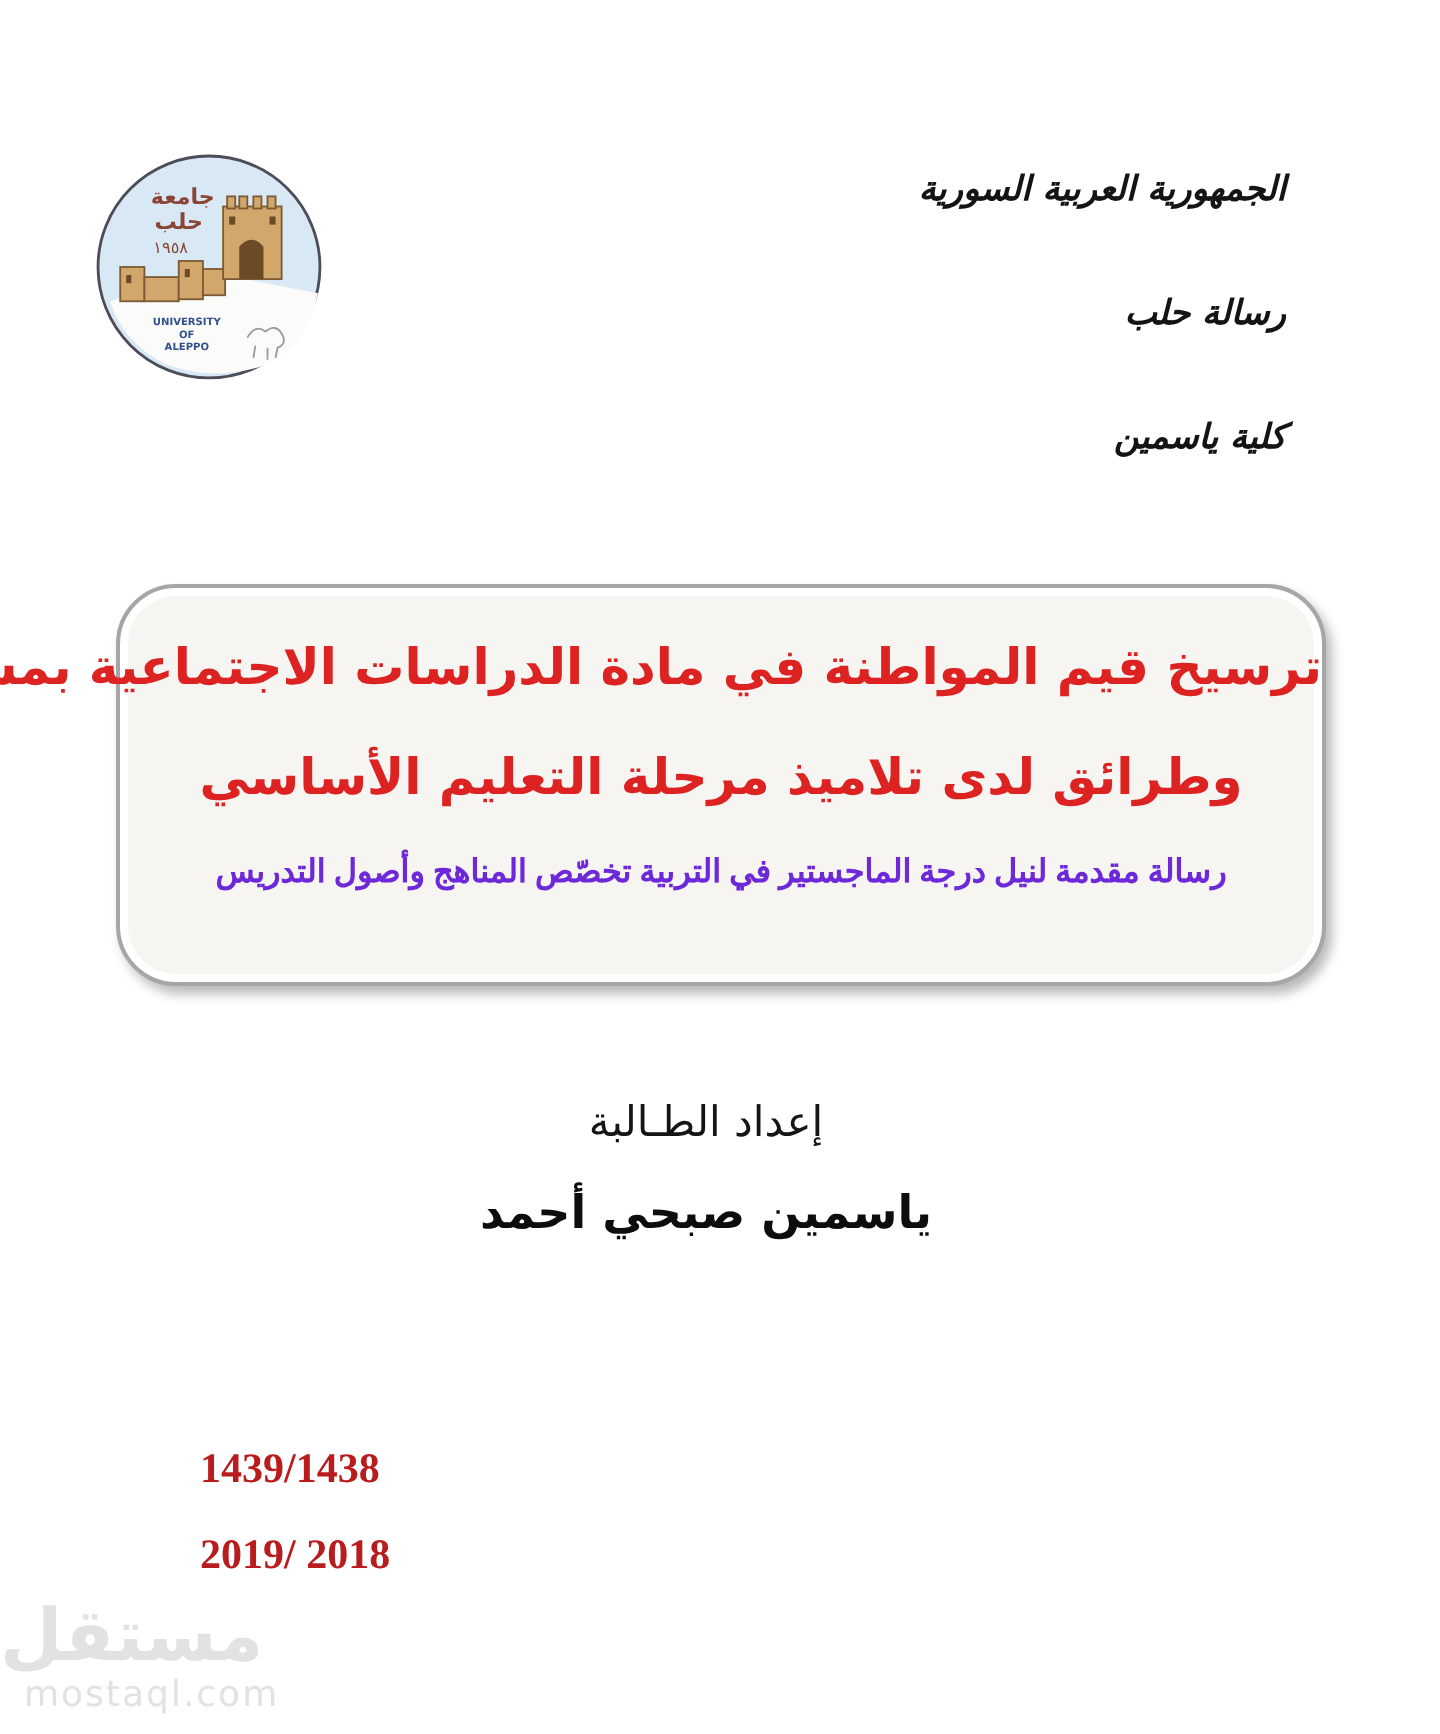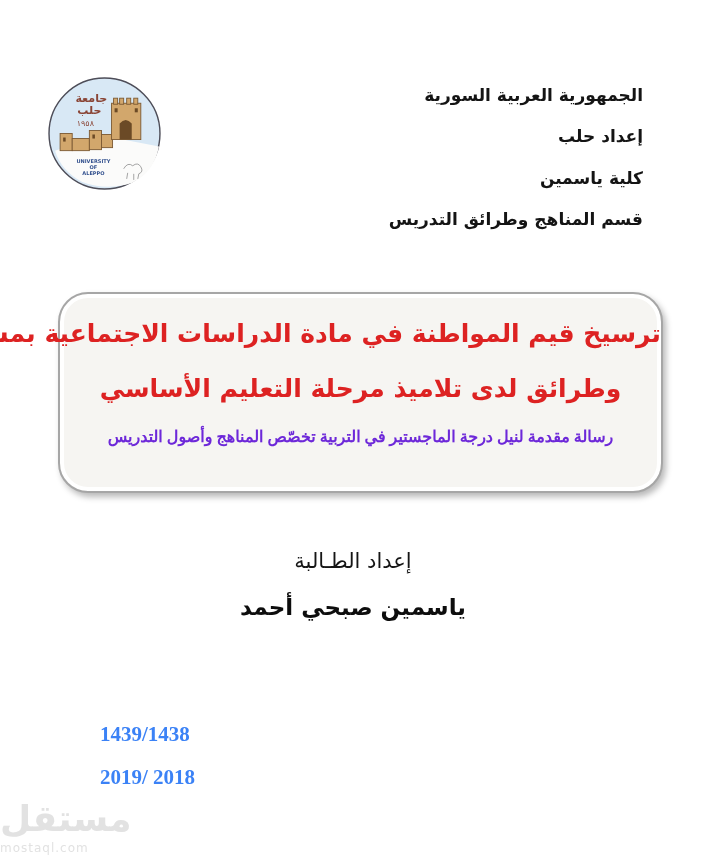--- a/index.html
+++ b/index.html
@@ -15,20 +15,21 @@
   .logo-wrap{
     position:absolute;left:47px;top:76px;
     width:116px;height:116px;
   }
   .inst-block{
     position:absolute;top:84px;right:77px;
     height:146px;
     display:flex;flex-direction:column;justify-content:space-between;
     text-align:right;
     direction:rtl;
+    font-style:italic;
   }
   .inst-line{
     font-size:17px;font-weight:700;color:#141414;
     line-height:22px;white-space:nowrap;
   }
 
   
   .title-box{
     position:absolute;left:58px;top:292px;
     width:601px;height:185px;
@@ -61,38 +62,38 @@
     font-size:21px;font-weight:400;color:#151515;line-height:26px;
   }
   .author-name{
     font-size:23px;font-weight:700;color:#0d0d0d;line-height:30px;margin-top:18px;
   }
 
   
   .years-block{
     position:absolute;left:100px;top:720px;
     font-family:"Liberation Serif",serif;
-    font-weight:700;color:#3b82f6;
+    font-weight:700;color:#b91c1c;
     text-align:left;
   }
   .year-line{font-size:21px;line-height:28px;}
   .year-line + .year-line{margin-top:15px;}
 
   
   .watermark{
     position:absolute;left:0;top:800px;width:100%;
     text-align:left;
     user-select:none;
   }
   .watermark-ar{
     font-size:36px;font-weight:700;color:#e2e2e2;line-height:38px;direction:rtl;
   }
   .watermark-domain{
-    font-size:12px;font-weight:400;color:#e2e2e2;line-height:20px;
-    font-family:"DejaVu Sans",sans-serif;letter-spacing:1px;
+    font-size:18px;font-weight:400;color:#e2e2e2;line-height:20px;
+    font-family:"DejaVu Sans",sans-serif;letter-spacing:1px;margin-left:12px;
   }
 </style>
 </head>
 <body>
 
 <div class="page">
 
   <div class="logo-wrap">
     <svg viewBox="0 0 115 115" width="116" height="116">
       <ellipse cx="57" cy="57" rx="55" ry="55" fill="#d8e8f5" stroke="#4d4d58" stroke-width="1.4"></ellipse>
@@ -125,23 +126,22 @@
       <text x="46" y="86" text-anchor="middle" font-size="5" font-weight="bold" fill="#33518e">UNIVERSITY</text>
       <text x="46" y="92" text-anchor="middle" font-size="5" font-weight="bold" fill="#33518e">OF</text>
       <text x="46" y="98" text-anchor="middle" font-size="5" font-weight="bold" fill="#33518e">ALEPPO</text>
 
       <path d="M76 92 q4 -7 9 -3 q5 -4 8 1 q3 5 -2 7 l-1 5 m-4 -5 l0 6 m-6 -7 l-1 6" stroke="#9a9a9a" fill="none" stroke-width="0.9"></path>
     </svg>
   </div>
 
   <div class="inst-block">
     <div class="inst-line">الجمهورية العربية السورية</div>
-    <div class="inst-line">إعداد حلب</div>
+    <div class="inst-line">رسالة حلب</div>
     <div class="inst-line">كلية ياسمين</div>
-    <div class="inst-line">قسم المناهج وطرائق التدريس</div>
   </div>
 
   <div class="title-box">
     <div class="title-line">ترسيخ قيم المواطنة في مادة الدراسات الاجتماعية بمساعدة</div>
     <div class="title-line">وطرائق لدى تلاميذ مرحلة التعليم الأساسي</div>
     <div class="subtitle-line">رسالة مقدمة لنيل درجة الماجستير في التربية تخصّص المناهج وأصول التدريس</div>
   </div>
 
   <div class="author-block">
     <div class="author-label">إعداد الطـالبة</div>

